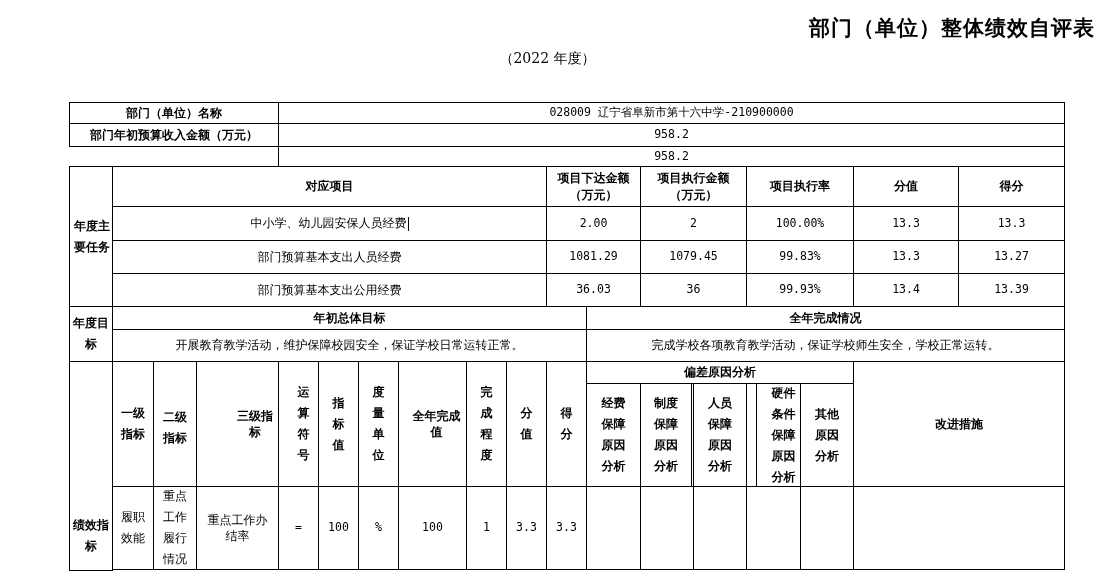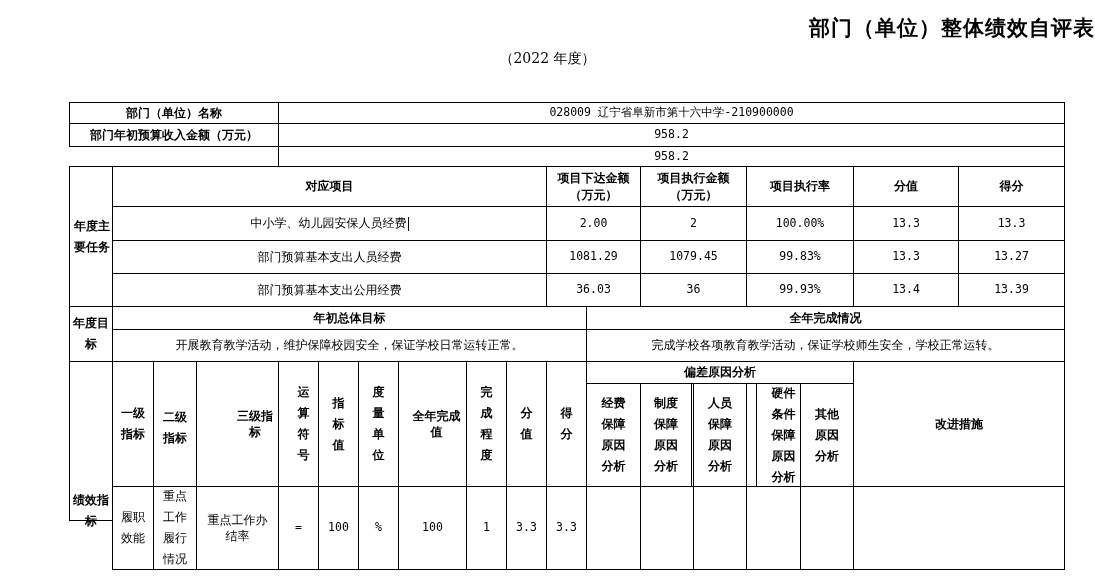--- a/index.html
+++ b/index.html
@@ -62,21 +62,21 @@
 <div class="c mono" style="left:746px;top:273px;width:108px;height:34px;">99.93%</div>
 <div class="c mono" style="left:853px;top:273px;width:106px;height:34px;">13.4</div>
 <div class="c mono" style="left:958px;top:273px;width:107px;height:34px;">13.39</div>
 
 <div class="c b vt lh" style="left:69px;top:306px;width:44px;height:56px;">年度目标</div>
 <div class="c b" style="left:112px;top:306px;width:475px;height:24px;">年初总体目标</div>
 <div class="c" style="left:112px;top:329px;width:475px;height:33px;">开展教育教学活动，维护保障校园安全，保证学校日常运转正常。</div>
 <div class="c b" style="left:586px;top:306px;width:479px;height:24px;">全年完成情况</div>
 <div class="c" style="left:586px;top:329px;width:479px;height:33px;">完成学校各项教育教学活动，保证学校师生安全，学校正常运转。</div>
 
-<div class="c b vt lh" style="left:69px;top:361px;width:44px;height:160px;align-items:center;padding-top:140px;">绩效指标</div>
+<div class="c b vt lh" style="left:69px;top:361px;width:44px;height:210px;align-items:center;padding-top:140px;">绩效指标</div>
 <div class="c b vt lh" style="left:112px;top:361px;width:42px;height:126px;padding:0 6px;">一级指标</div>
 <div class="c b vt lh" style="left:153px;top:361px;width:44px;height:133px;padding:0 6px;">二级指标</div>
 <div class="c b" style="left:196px;top:361px;width:83px;height:126px;padding-left:35px;">三级指标</div>
 <div class="c b vt lh" style="left:278px;top:361px;width:51px;height:126px;padding:0 13px;">运算符号</div>
 <div class="c b vt lh" style="left:318px;top:361px;width:41px;height:126px;padding:0 13px;">指标值</div>
 <div class="c b vt lh" style="left:358px;top:361px;width:41px;height:126px;padding:0 13px;">度量单位</div>
 <div class="c b" style="left:398px;top:361px;width:77px;height:126px;padding:0 10px;">全年完成值</div>
 <div class="c b vt lh" style="left:466px;top:361px;width:41px;height:126px;padding:0 13px;">完成程度</div>
 <div class="c b vt lh" style="left:506px;top:361px;width:41px;height:126px;padding:0 13px;">分值</div>
 <div class="c b vt lh" style="left:546px;top:361px;width:41px;height:126px;padding:0 13px;">得分</div>

